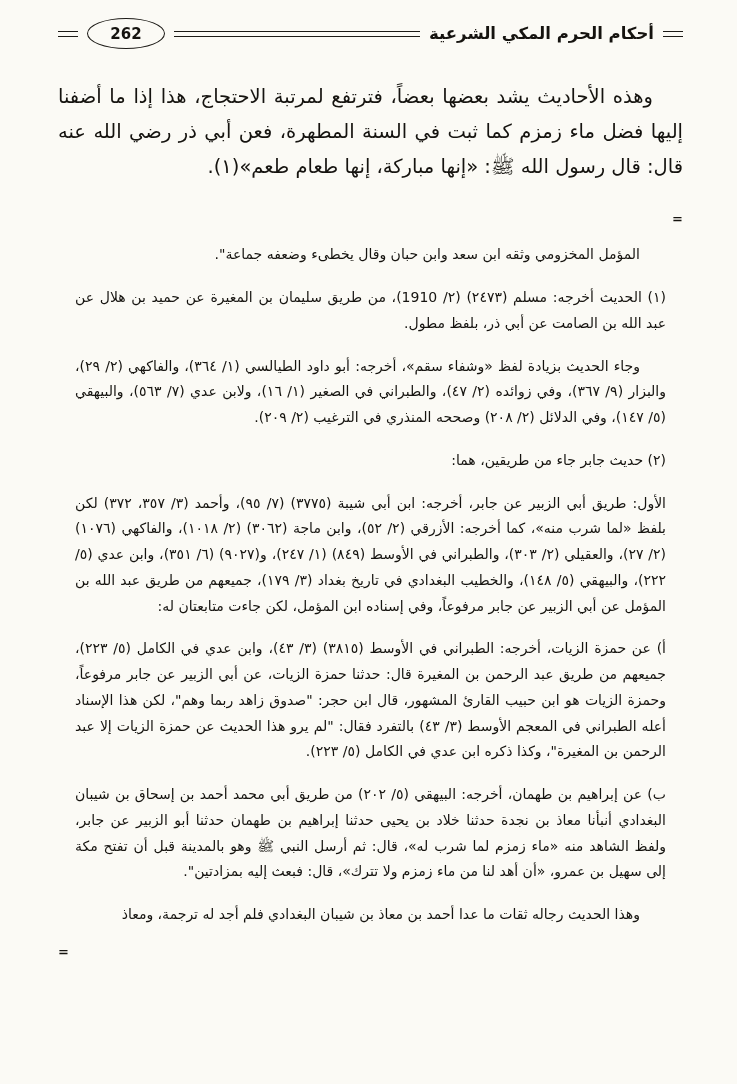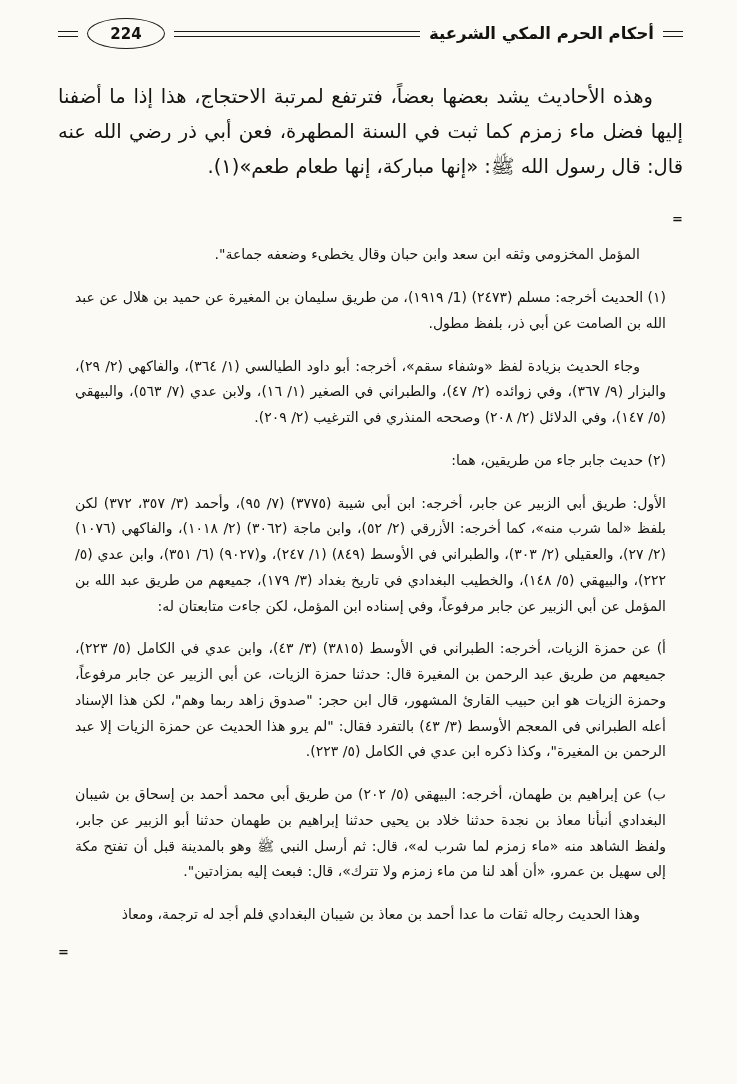--- a/index.html
+++ b/index.html
@@ -86,34 +86,34 @@
 </head>
 <body>
 
 <div class="page">
 
   <header class="page-header">
     <span class="dline tail"></span>
     <h1 class="book-title">أحكام الحرم المكي الشرعية</h1>
     <span class="dline fill"></span>
     <span class="page-number-oval">
-      <span>224</span>
+      <span>262</span>
     </span>
     <span class="dline tail"></span>
   </header>
 
   <main class="body-text">
     <p class="para">وهذه الأحاديث يشد بعضها بعضاً، فترتفع لمرتبة الاحتجاج، هذا إذا ما أضفنا إليها فضل ماء زمزم كما ثبت في السنة المطهرة، فعن أبي ذر رضي الله عنه قال: قال رسول الله ﷺ: «إنها مباركة، إنها طعام طعم»(١).</p>
   </main>
 
   <section class="footnotes">
     <div class="cont-marker top">=</div>
 
     <p class="fn indent">المؤمل المخزومي وثقه ابن سعد وابن حبان وقال يخطىء وضعفه جماعة".</p>
-    <p class="fn">(١) الحديث أخرجه: مسلم (٢٤٧٣) (1/ ١٩١٩)، من طريق سليمان بن المغيرة عن حميد بن هلال عن عبد الله بن الصامت عن أبي ذر، بلفظ مطول.</p>
+    <p class="fn">(١) الحديث أخرجه: مسلم (٢٤٧٣) (٢/ 1910)، من طريق سليمان بن المغيرة عن حميد بن هلال عن عبد الله بن الصامت عن أبي ذر، بلفظ مطول.</p>
     <p class="fn indent">وجاء الحديث بزيادة لفظ «وشفاء سقم»، أخرجه: أبو داود الطيالسي (١/ ٣٦٤)، والفاكهي (٢/ ٢٩)، والبزار (٩/ ٣٦٧)، وفي زوائده (٢/ ٤٧)، والطبراني في الصغير (١/ ١٦)، ولابن عدي (٧/ ٥٦٣)، والبيهقي (٥/ ١٤٧)، وفي الدلائل (٢/ ٢٠٨) وصححه المنذري في الترغيب (٢/ ٢٠٩).</p>
     <p class="fn">(٢) حديث جابر جاء من طريقين، هما:</p>
     <p class="fn">الأول: طريق أبي الزبير عن جابر، أخرجه: ابن أبي شيبة (٣٧٧٥) (٧/ ٩٥)، وأحمد (٣/ ٣٥٧، ٣٧٢) لكن بلفظ «لما شرب منه»، كما أخرجه: الأزرقي (٢/ ٥٢)، وابن ماجة (٣٠٦٢) (٢/ ١٠١٨)، والفاكهي (١٠٧٦) (٢/ ٢٧)، والعقيلي (٢/ ٣٠٣)، والطبراني في الأوسط (٨٤٩) (١/ ٢٤٧)، و(٩٠٢٧) (٦/ ٣٥١)، وابن عدي (٥/ ٢٢٢)، والبيهقي (٥/ ١٤٨)، والخطيب البغدادي في تاريخ بغداد (٣/ ١٧٩)، جميعهم من طريق عبد الله بن المؤمل عن أبي الزبير عن جابر مرفوعاً، وفي إسناده ابن المؤمل، لكن جاءت متابعتان له:</p>
     <p class="fn">أ) عن حمزة الزيات، أخرجه: الطبراني في الأوسط (٣٨١٥) (٣/ ٤٣)، وابن عدي في الكامل (٥/ ٢٢٣)، جميعهم من طريق عبد الرحمن بن المغيرة قال: حدثنا حمزة الزيات، عن أبي الزبير عن جابر مرفوعاً، وحمزة الزيات هو ابن حبيب القارئ المشهور، قال ابن حجر: "صدوق زاهد ربما وهم"، لكن هذا الإسناد أعله الطبراني في المعجم الأوسط (٣/ ٤٣) بالتفرد فقال: "لم يرو هذا الحديث عن حمزة الزيات إلا عبد الرحمن بن المغيرة"، وكذا ذكره ابن عدي في الكامل (٥/ ٢٢٣).</p>
     <p class="fn">ب) عن إبراهيم بن طهمان، أخرجه: البيهقي (٥/ ٢٠٢) من طريق أبي محمد أحمد بن إسحاق بن شيبان البغدادي أنبأنا معاذ بن نجدة حدثنا خلاد بن يحيى حدثنا إبراهيم بن طهمان حدثنا أبو الزبير عن جابر، ولفظ الشاهد منه «ماء زمزم لما شرب له»، قال: ثم أرسل النبي ﷺ وهو بالمدينة قبل أن تفتح مكة إلى سهيل بن عمرو، «أن أهد لنا من ماء زمزم ولا تترك»، قال: فبعث إليه بمزادتين".</p>
     <p class="fn indent">وهذا الحديث رجاله ثقات ما عدا أحمد بن معاذ بن شيبان البغدادي فلم أجد له ترجمة، ومعاذ</p>
 
     <div class="cont-marker bottom">=</div>
   </section>
 

